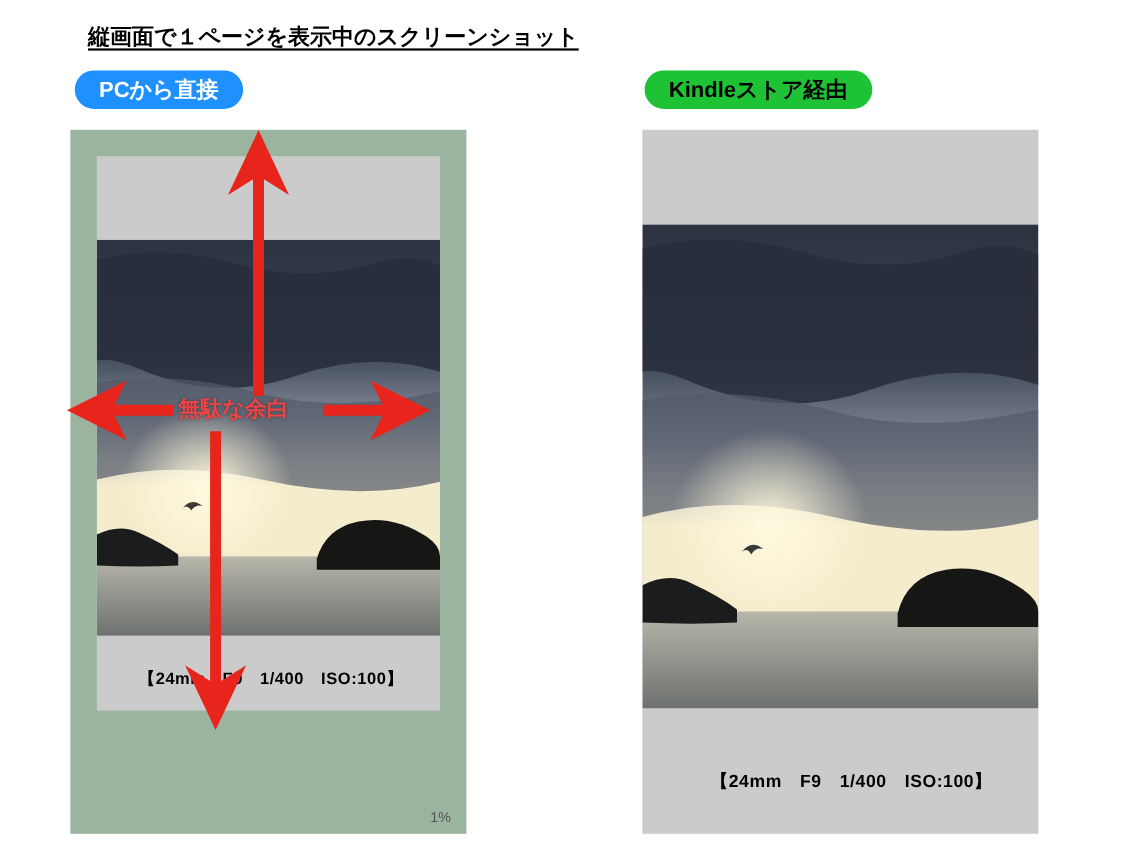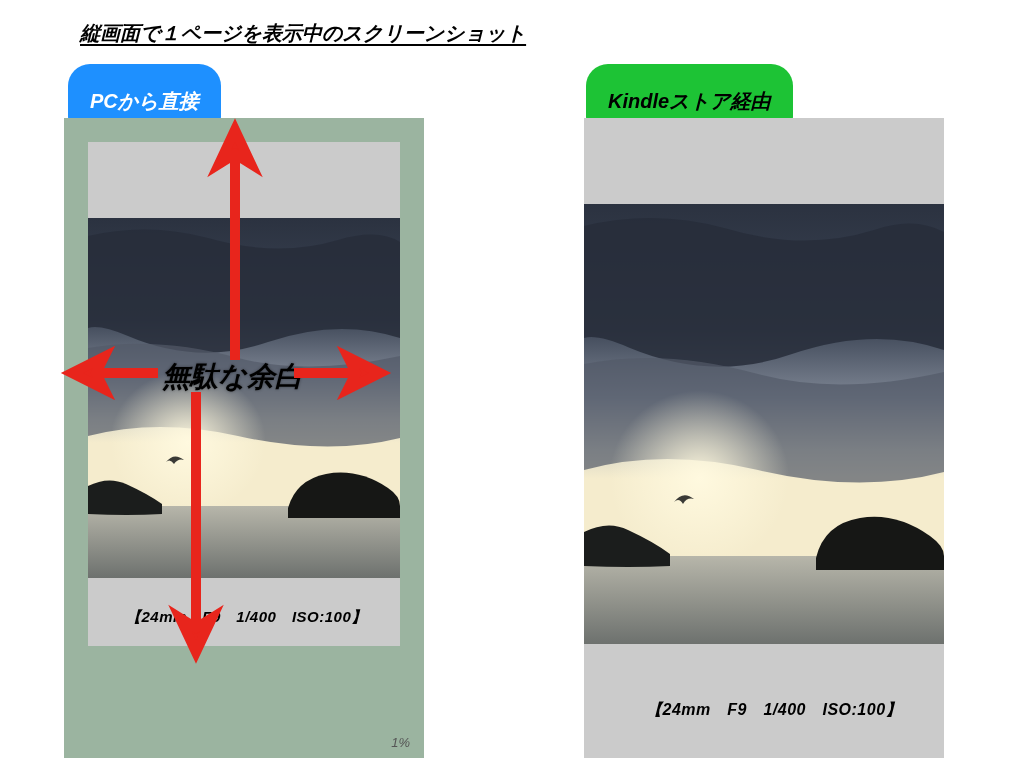--- a/index.html
+++ b/index.html
@@ -1,28 +1,28 @@
 <!DOCTYPE html>
 <html><head>
 <meta charset="utf-8">
 <style>
   html,body{margin:0;padding:0;width:1024px;height:768px;background:#fff;font-family:"Hiragino Kaku Gothic ProN","Hiragino Sans","Yu Gothic",Meiryo,sans-serif;overflow:hidden;}
-  .stage{position:relative;width:1024px;height:768px;font-style:italic;}
+  .stage{position:relative;width:1024px;height:768px;}
   .title{position:absolute;left:80px;top:20px;font-size:20px;font-weight:700;color:#000;text-decoration:underline;text-underline-offset:4px;}
-  .badge{position:absolute;padding:24px 22px;border-radius:22px;font-size:20px;font-weight:700;color:#fff;}
+  .badge{position:absolute;padding:4px 22px;border-radius:22px;font-size:20px;font-weight:700;color:#fff;}
   .badge.blue{background:#1E90FF;}
   .badge.green{background:#1DC335;color:#000;text-align:center;}
   .device{position:absolute;}
   .sage{background:#9BB4A0;}
   .gray{background:#CBCBCB;}
   .photo{position:absolute;}
   .photo svg{display:block;width:100%;height:100%;}
   .meta{position:absolute;font-size:15px;font-weight:700;color:#000;letter-spacing:0.5px;white-space:nowrap;}
   .pct{position:absolute;font-size:13px;color:#555;}
-  .overlay{position:absolute;font-size:28px;font-weight:800;color:#000000;text-shadow:0 0 3px rgba(0,0,0,0.4);white-space:nowrap;}
+  .overlay{position:absolute;font-size:20px;font-weight:800;color:#ef4444;text-shadow:0 0 3px rgba(0,0,0,0.4);white-space:nowrap;}
   .arrow{position:absolute;}
   .arrow svg{display:block;overflow:visible;}
 </style>
 </head>
 <body>
 <div class="stage">
 
 <div class="title">縦画面で１ページを表示中のスクリーンショット</div>
 
 <div class="badge blue" style="left:68px;top:64px;">PCから直接</div>

